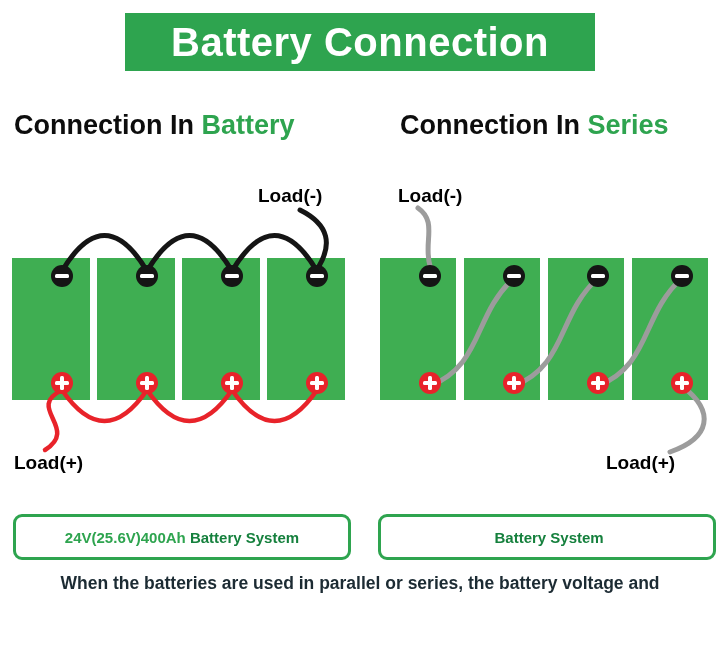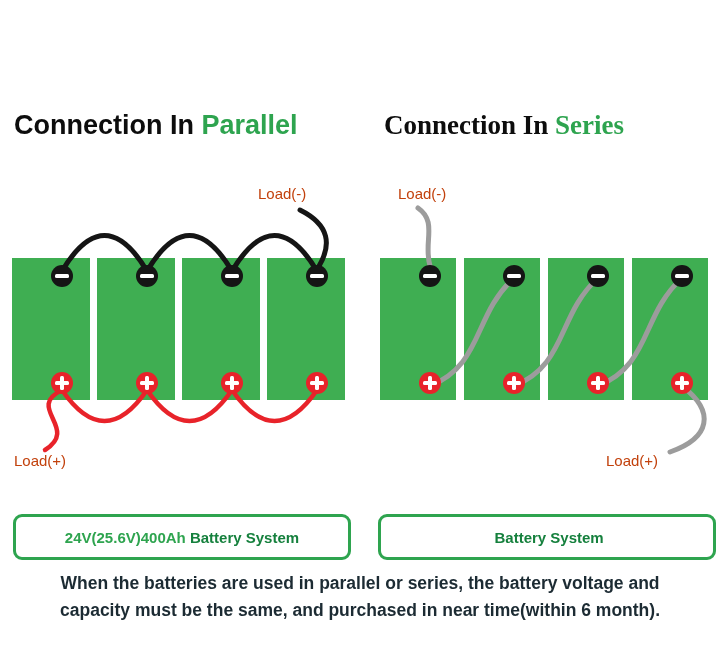--- a/index.html
+++ b/index.html
@@ -5,24 +5,24 @@
   html,body{margin:0;padding:0;background:#fff;}
   .page{position:relative;width:720px;height:647px;background:#fff;overflow:hidden;
         font-family:"Liberation Sans",sans-serif;}
 
   .banner{position:absolute;left:125px;top:13px;width:470px;height:58px;
           background:var(--header-green,#2ea44f);display:flex;align-items:center;justify-content:center;}
   .banner-title{color:#fff;font-size:40px;font-weight:bold;letter-spacing:.5px;}
 
   .section-title{position:absolute;top:110px;font-size:27px;font-weight:bold;color:#0d0d0d;white-space:nowrap;}
   #parallel-title{left:14px;}
-  #series-title{left:384px;font-family:Liberation Serif, serif;}
+  #series-title{left:400px;}
   .accent{color:var(--accent-green,#2ea44f);}
 
-  .load-label{position:absolute;font-size:15px;font-weight:400;color:#c2410c;white-space:nowrap;}
+  .load-label{position:absolute;font-size:19px;font-weight:700;color:#000000;white-space:nowrap;}
   #parallel-load-neg{left:258px;top:185px;}
   #parallel-load-pos{left:14px;top:452px;}
   #series-load-neg{left:398px;top:185px;}
   #series-load-pos{left:606px;top:452px;}
 
   svg.diagram{position:absolute;}
   #parallel-svg{left:0;top:180px;}
   #series-svg{left:368px;top:180px;}
 
   .battery{fill:var(--battery-green,#3fae52);}
@@ -42,23 +42,26 @@
   .badge .rest{color:#15803d;}
 
   .footer{position:absolute;left:0;top:570px;width:720px;text-align:center;
           font-size:17.5px;font-weight:bold;color:var(--text-dark,#1c2b33);line-height:1.55;}
 </style>
 </head>
 <body>
 
 <div class="page">
 
+  <div class="banner">
+    <span class="banner-title">Battery Connection</span>
+  </div>
 
   <div class="section-title" id="parallel-title">
-    <span>Connection In </span><span class="accent">Parallel</span>
+    <span>Connection In </span><span class="accent">Battery</span>
   </div>
   <div class="section-title" id="series-title">
     <span>Connection In </span><span class="accent">Series</span>
   </div>
 
   <span class="load-label" id="parallel-load-neg">Load(-)</span>
   <span class="load-label" id="parallel-load-pos">Load(+)</span>
   <span class="load-label" id="series-load-neg">Load(-)</span>
   <span class="load-label" id="series-load-pos">Load(+)</span>
 
@@ -170,16 +173,15 @@
 
   <div class="badge" id="parallel-badge">
     <span class="spec">24V(25.6V)400Ah</span><span class="rest"> Battery System</span>
   </div>
   <div class="badge" id="series-badge">
     <span class="rest"> Battery System</span>
   </div>
 
   <div class="footer">
     <div>When the batteries are used in parallel or series, the battery voltage and</div>
-    <div>capacity must be the same, and purchased in near time(within 6 month).</div>
   </div>
 
 </div>
 
 </body></html>

